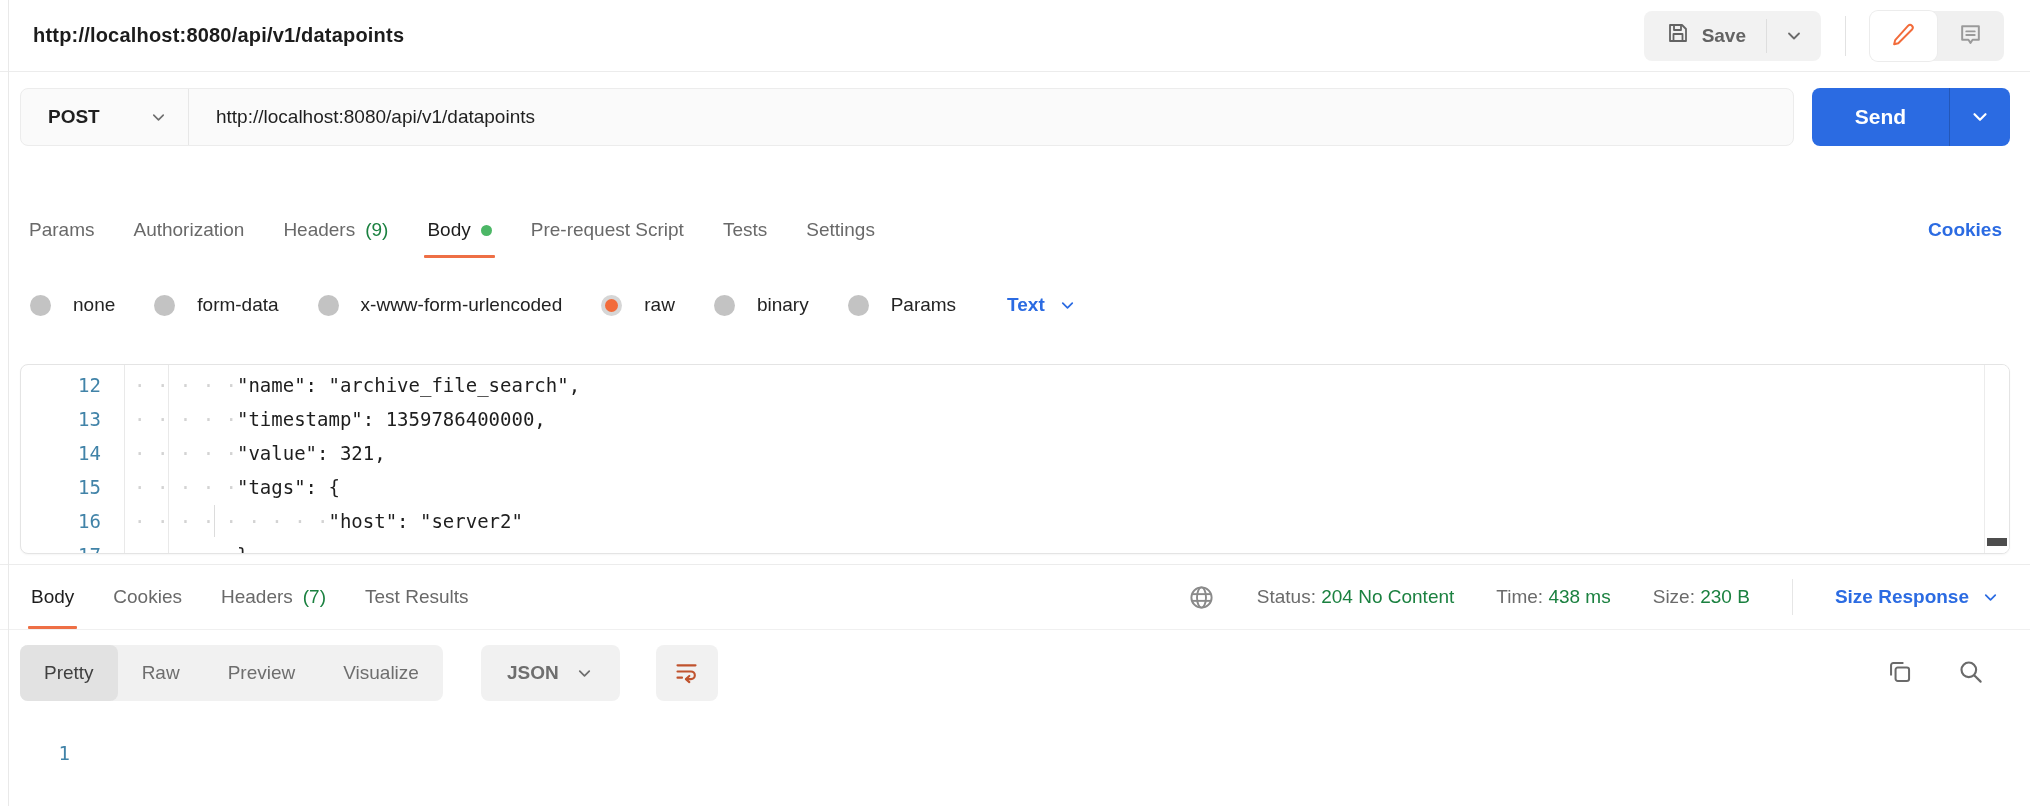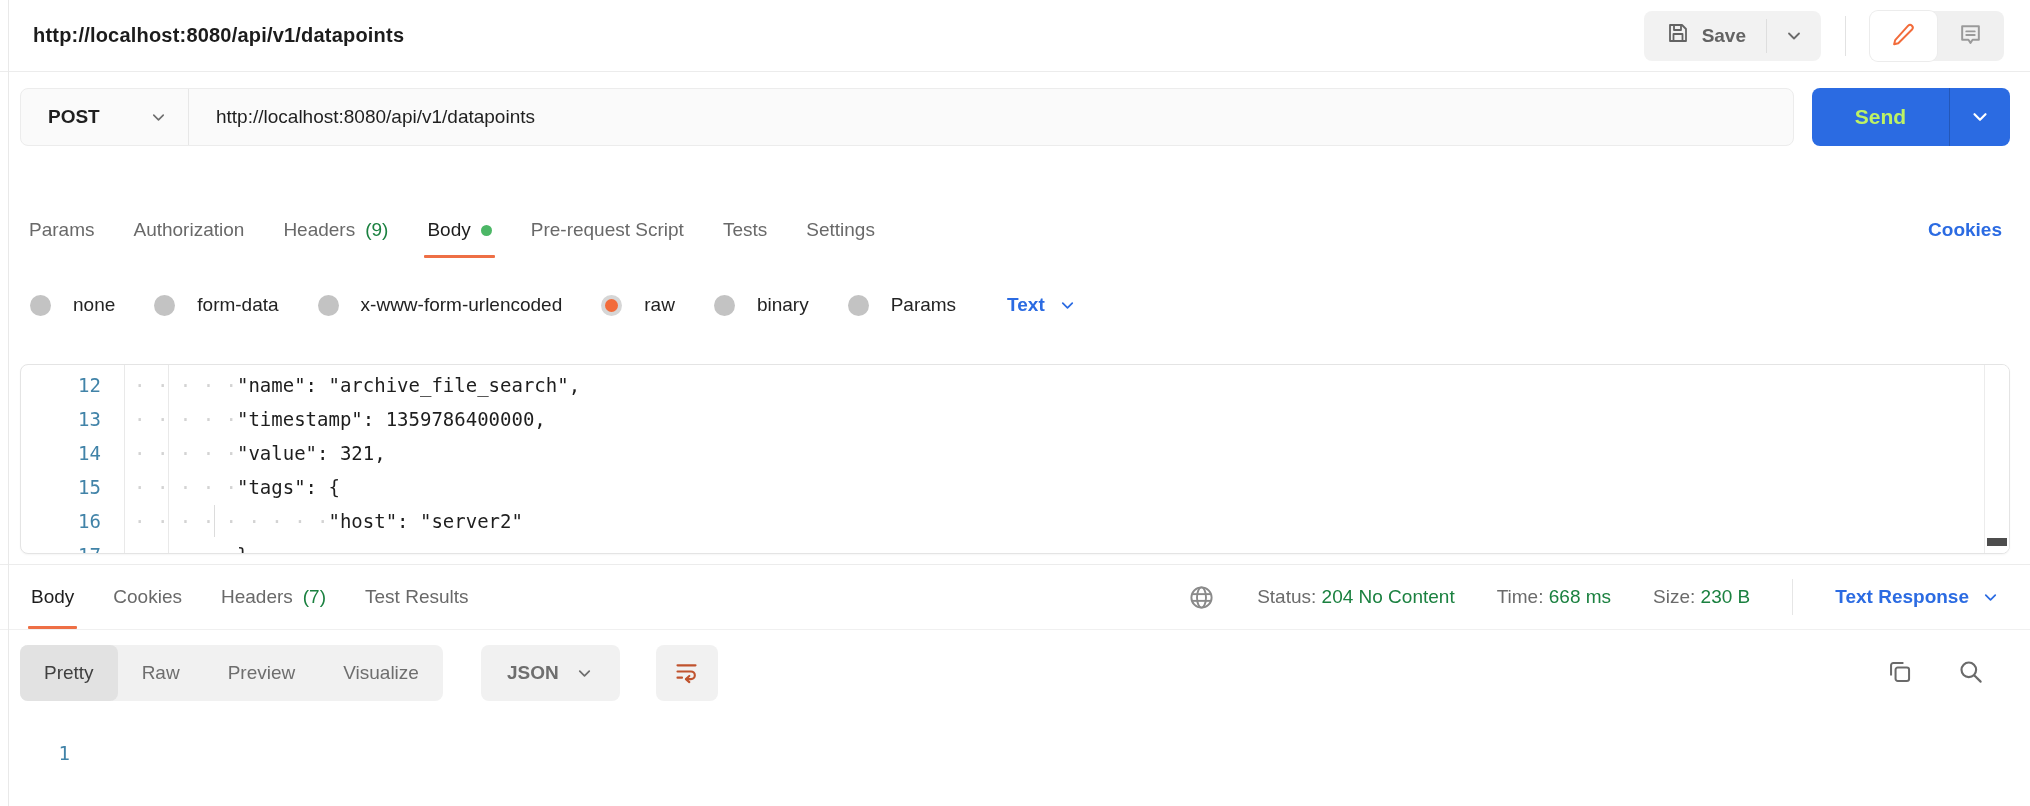--- a/index.html
+++ b/index.html
@@ -26,21 +26,21 @@
 
   
   .request-row { display:flex; align-items:center; gap:18px; padding:16px 20px 14px 20px; }
   .url-bar { flex:1; height:58px; background:#fafafa; border:1px solid #ececec; border-radius:8px; display:flex; align-items:stretch; }
   .method { width:168px; display:flex; align-items:center; justify-content:space-between; padding:0 20px 0 27px;
     background:none; border:none; border-right:1px solid #e7e7e7; font-family:inherit; font-size:19px; font-weight:700; color:#1f1f1f; cursor:pointer; }
   .method .chev { color:#6d6d6d; }
   .url-input { flex:1; border:none; background:transparent; outline:none; padding:0 16px 0 27px;
     font-family:inherit; font-size:19px; color:#1f1f1f; }
   .send-group { display:flex; align-items:stretch; height:58px; width:198px; background:#2b6be2; border-radius:8px; overflow:hidden; }
-  .send-main { flex:1; border:none; background:none; color:#bef264; font-family:inherit; font-size:21px; font-weight:700; cursor:pointer; }
+  .send-main { flex:1; border:none; background:none; color:#ffffff; font-family:inherit; font-size:21px; font-weight:700; cursor:pointer; }
   .send-divider { width:1px; background:rgba(0,0,0,.18); margin:0; }
   .send-caret { width:60px; border:none; background:none; color:#fff; display:flex; align-items:center; justify-content:center; cursor:pointer; }
 
   
   .req-tabs { display:flex; align-items:stretch; height:56px; margin-top:42px; padding:0 28px; gap:37px; }
   .tab { position:relative; display:flex; align-items:center; gap:10px; background:none; border:none;
     font-family:inherit; font-size:19px; color:#696969; cursor:pointer; padding:0 1px; }
   .tab .count { color:#1b8140; }
   .tab.active { color:#1d1d1d; }
   .tab.active::after { content:""; position:absolute; left:-2px; right:-2px; bottom:0; height:3px; background:#ee6f45; border-radius:1px; }
@@ -295,29 +295,29 @@
             <line x1="3.6" y1="9" x2="20.4" y2="9"></line>
             <line x1="3.6" y1="15" x2="20.4" y2="15"></line>
         </svg>
       </span>
       <span class="meta-item">
         <span>Status:</span>
         <span class="val">204 No Content</span>
       </span>
       <span class="meta-item">
         <span>Time:</span>
-        <span class="val">668 ms</span>
+        <span class="val">438 ms</span>
       </span>
       <span class="meta-item">
         <span>Size:</span>
         <span class="val">230 B</span>
       </span>
       <span class="meta-sep"></span>
       <button class="save-response">
-        <span>Text Response</span>
+        <span>Size Response</span>
         <span>
           <svg class="chev" width="19" height="19" viewBox="0 0 24 24" fill="none" stroke="#2b6be2" stroke-width="2.2" stroke-linecap="round" stroke-linejoin="round">
               <polyline points="6,9 12,15 18,9"></polyline>
             </svg>
         </span>
       </button>
     </div>
   </div>
 
   <div class="resp-toolbar">

